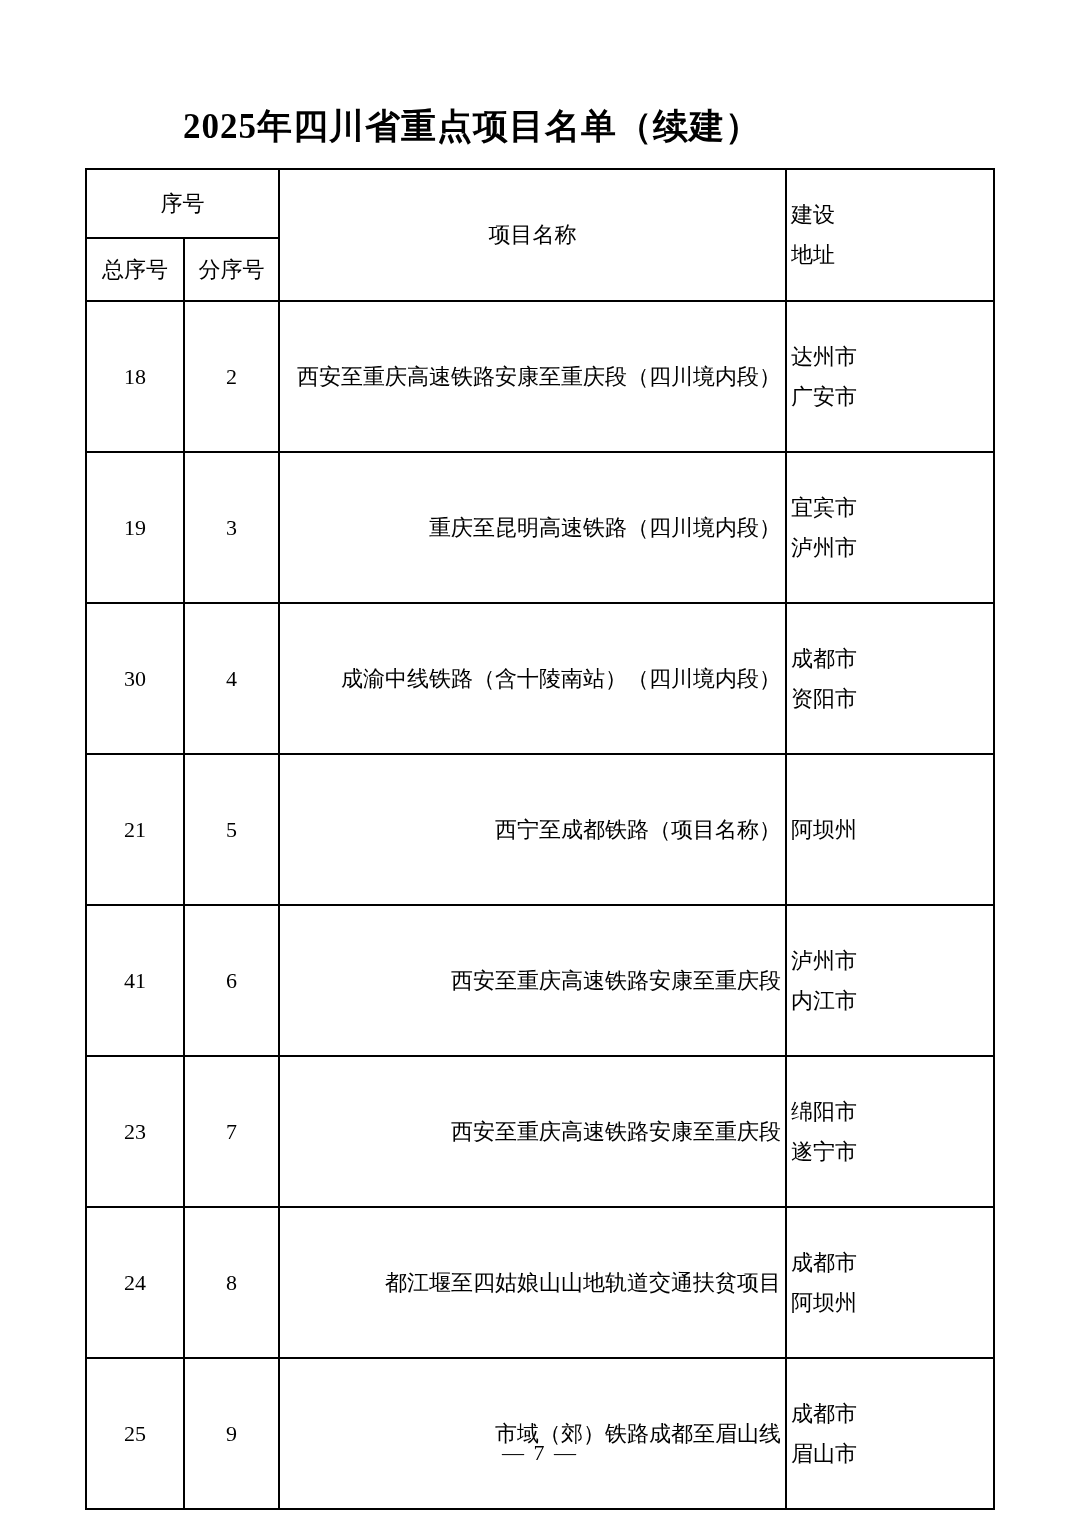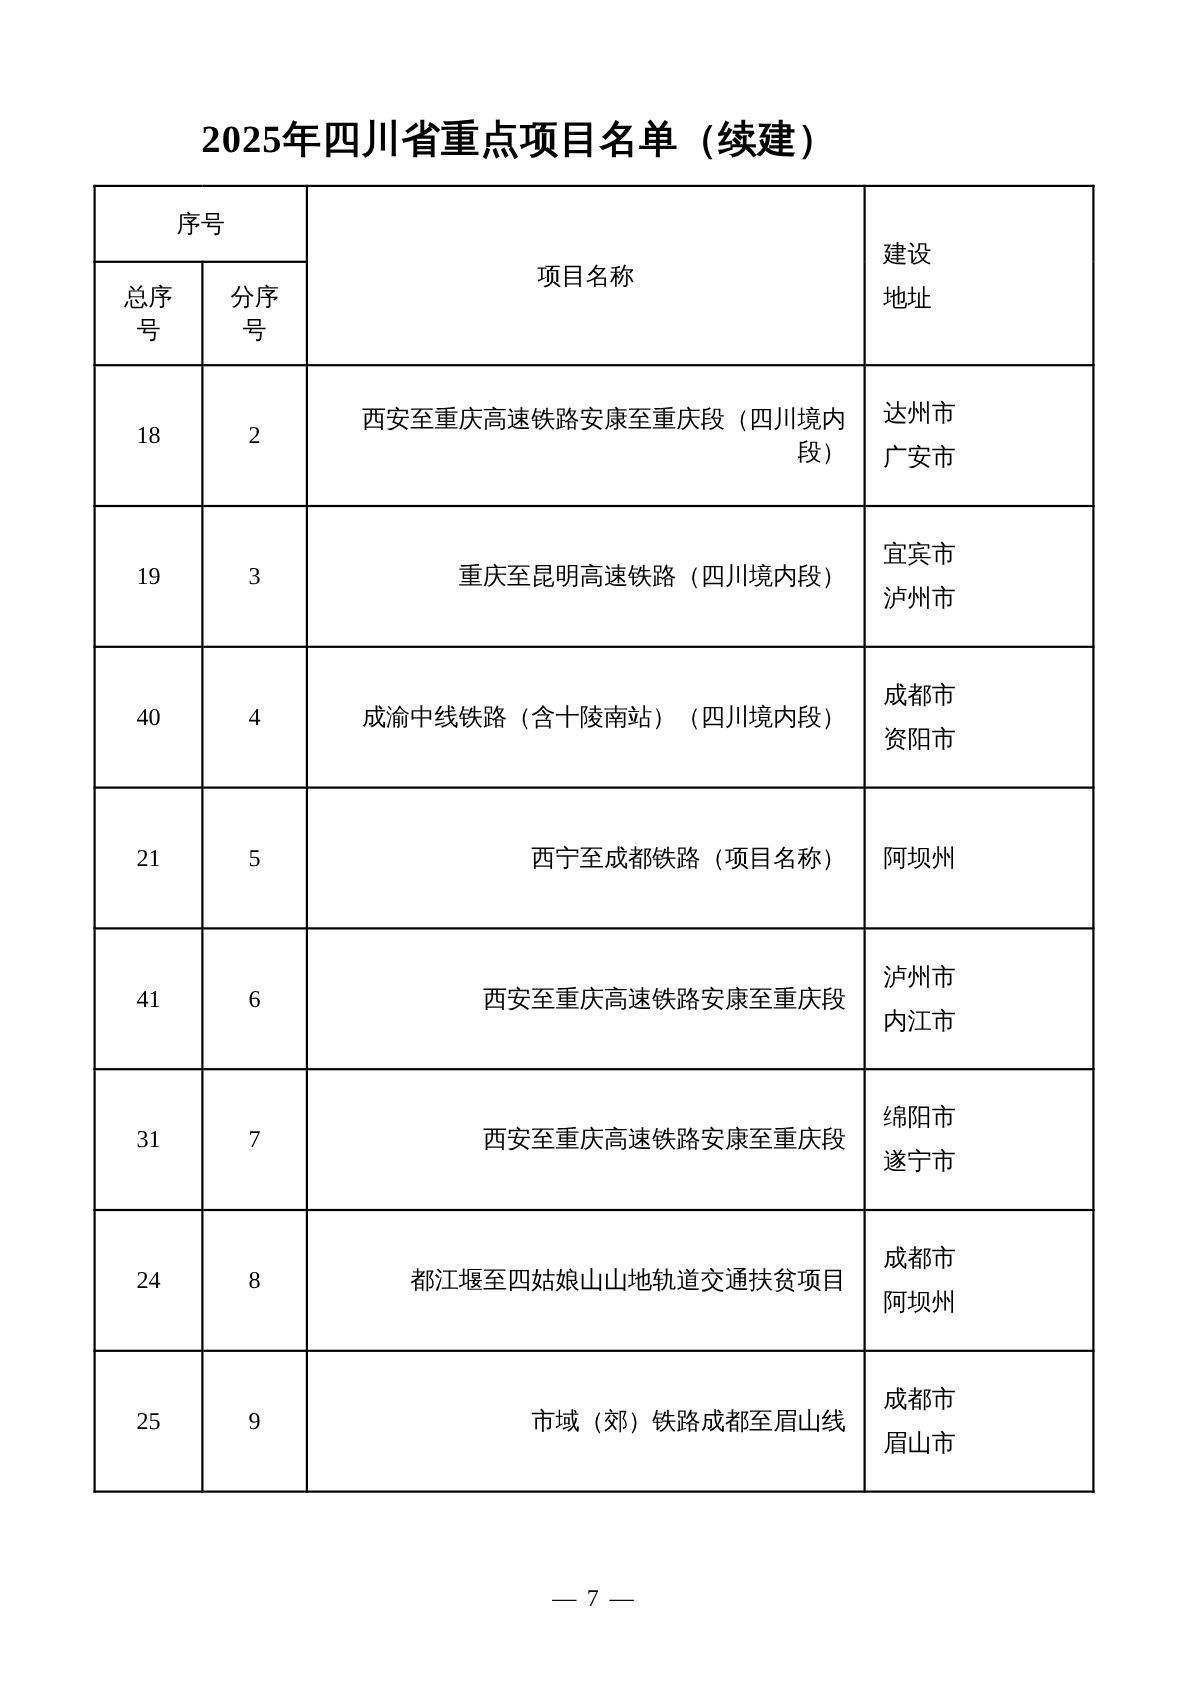--- a/index.html
+++ b/index.html
@@ -32,26 +32,26 @@
     border-collapse: collapse;
     table-layout: fixed;
     width: 908px;
   }
   table.projects th,
   table.projects td {
     border: 2px solid #000000;
     font-size: 22px;
     font-weight: normal;
     vertical-align: middle;
-    padding: 16px;
+    padding: 4px;
     overflow: hidden;
   }
   tr.hdr-top { height: 69px; }
   tr.hdr-bottom { height: 63px; }
-  tr.data-row { height: 128px; margin-top: 36px; }
+  tr.data-row { height: 151px; margin-top: 36px; }
   .center { text-align: center; }
   .project-cell {
     text-align: right;
     padding-left: 6px;
     padding-right: 6px;
   }
   .multiline {
     text-align: left;
     white-space: pre-line;
     line-height: 40px;
@@ -99,41 +99,41 @@
 广安市</td>
     </tr>
     <tr class="data-row">
       <td class="center">19</td>
       <td class="center">3</td>
       <td class="project-cell">重庆至昆明高速铁路（四川境内段）</td>
       <td class="multiline">宜宾市
 泸州市</td>
     </tr>
     <tr class="data-row">
-      <td class="center">40</td>
+      <td class="center">30</td>
       <td class="center">4</td>
       <td class="project-cell">成渝中线铁路（含十陵南站）（四川境内段）</td>
       <td class="multiline">成都市
 资阳市</td>
     </tr>
     <tr class="data-row">
       <td class="center">21</td>
       <td class="center">5</td>
       <td class="project-cell">西宁至成都铁路（项目名称）</td>
       <td class="multiline">阿坝州</td>
     </tr>
     <tr class="data-row">
       <td class="center">41</td>
       <td class="center">6</td>
       <td class="project-cell">西安至重庆高速铁路安康至重庆段</td>
       <td class="multiline">泸州市
 内江市</td>
     </tr>
     <tr class="data-row">
-      <td class="center">31</td>
+      <td class="center">23</td>
       <td class="center">7</td>
       <td class="project-cell">西安至重庆高速铁路安康至重庆段</td>
       <td class="multiline">绵阳市
 遂宁市</td>
     </tr>
     <tr class="data-row">
       <td class="center">24</td>
       <td class="center">8</td>
       <td class="project-cell">都江堰至四姑娘山山地轨道交通扶贫项目</td>
       <td class="multiline">成都市

